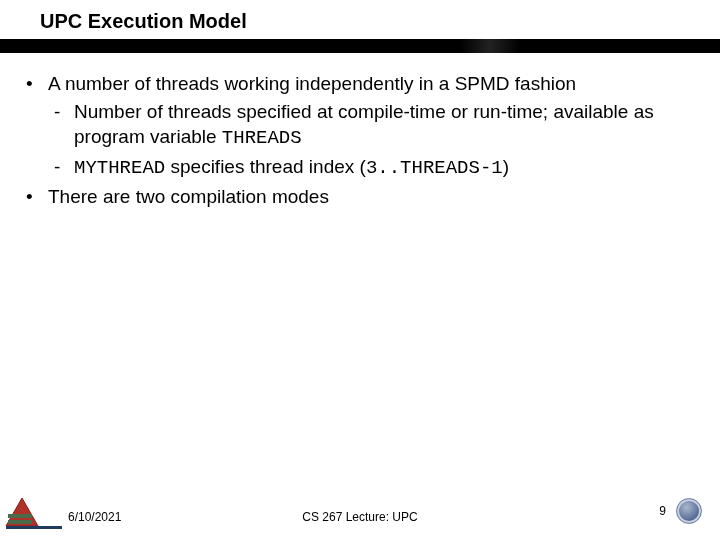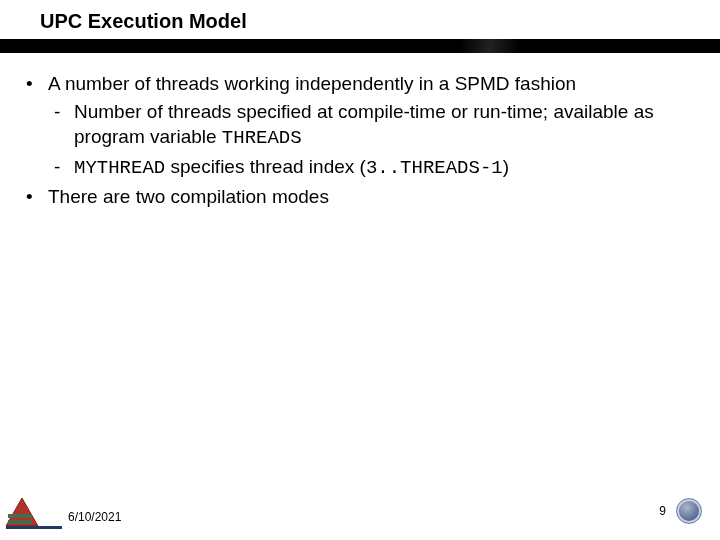--- a/index.html
+++ b/index.html
@@ -125,17 +125,18 @@
 <div class="footer">
   <div class="logo-lab">
     <svg viewBox="0 0 60 44">
       <path d="M2 40 L18 12 L34 40 Z" fill="#b0302a" stroke="#802018" stroke-width="1"></path>
       <rect x="4" y="28" width="24" height="4" fill="#4a6a4a"></rect>
       <rect x="4" y="34" width="24" height="4" fill="#4a6a4a"></rect>
       <rect x="2" y="40" width="56" height="3" fill="#203a60"></rect>
     </svg>
   </div>
   <div class="date">6/10/2021</div>
+  <div class="center">CS 267 Lecture: UPC</div>
   <div class="right">
     <span>9</span>
     <div class="seal"></div>
   </div>
 </div>
 
 </body></html>

